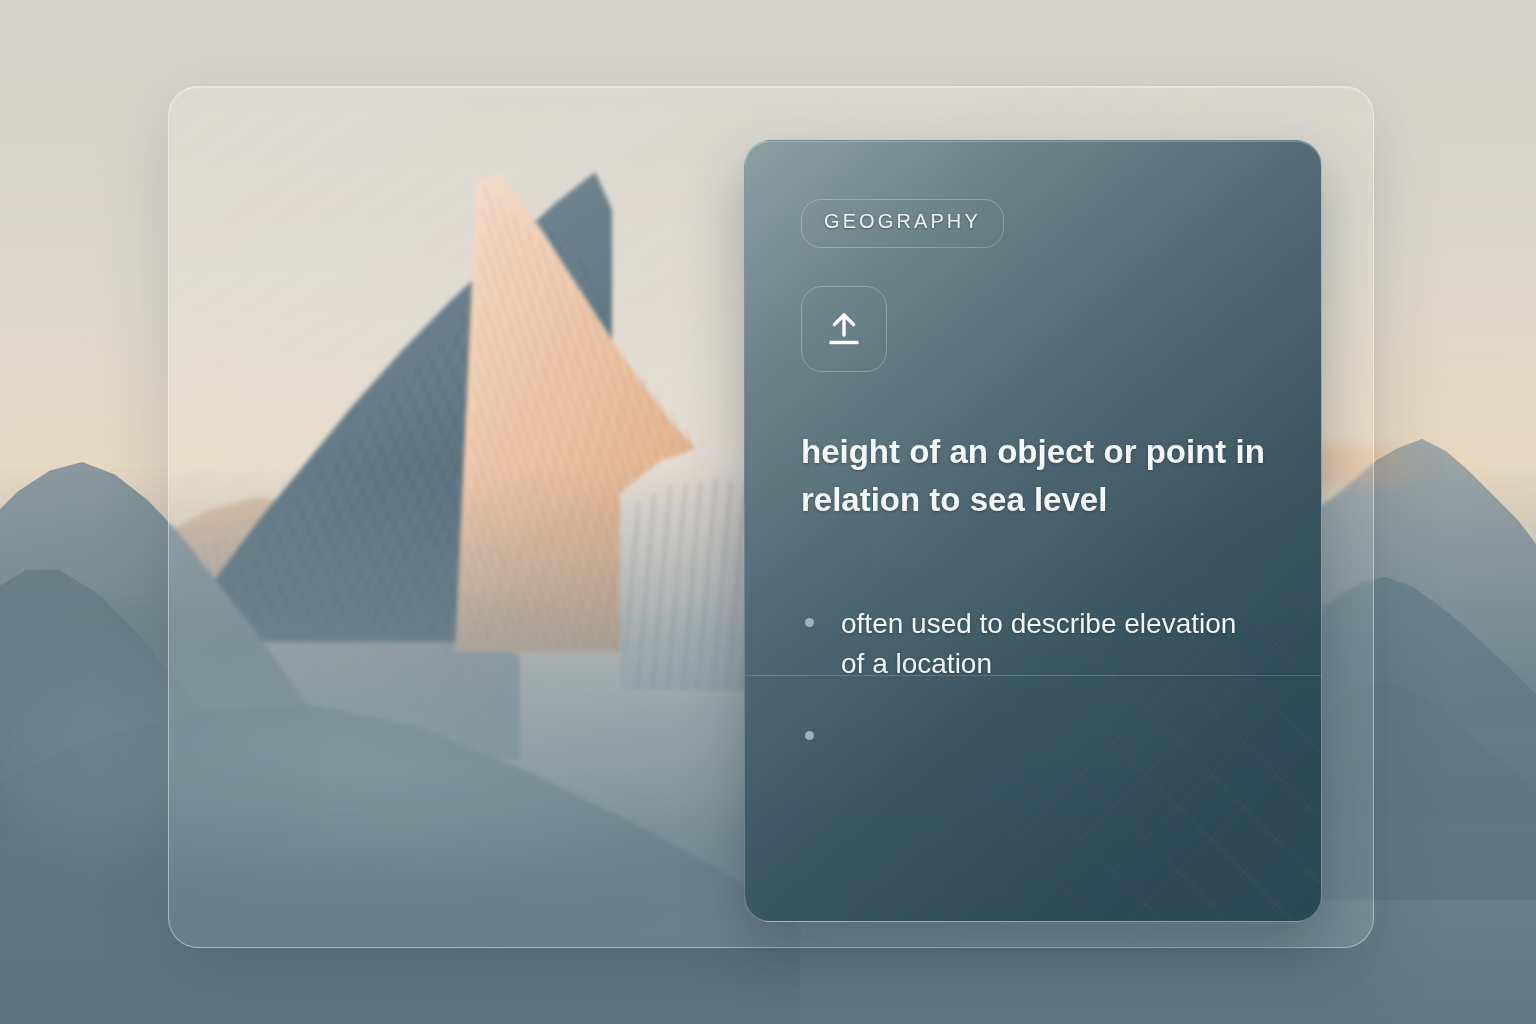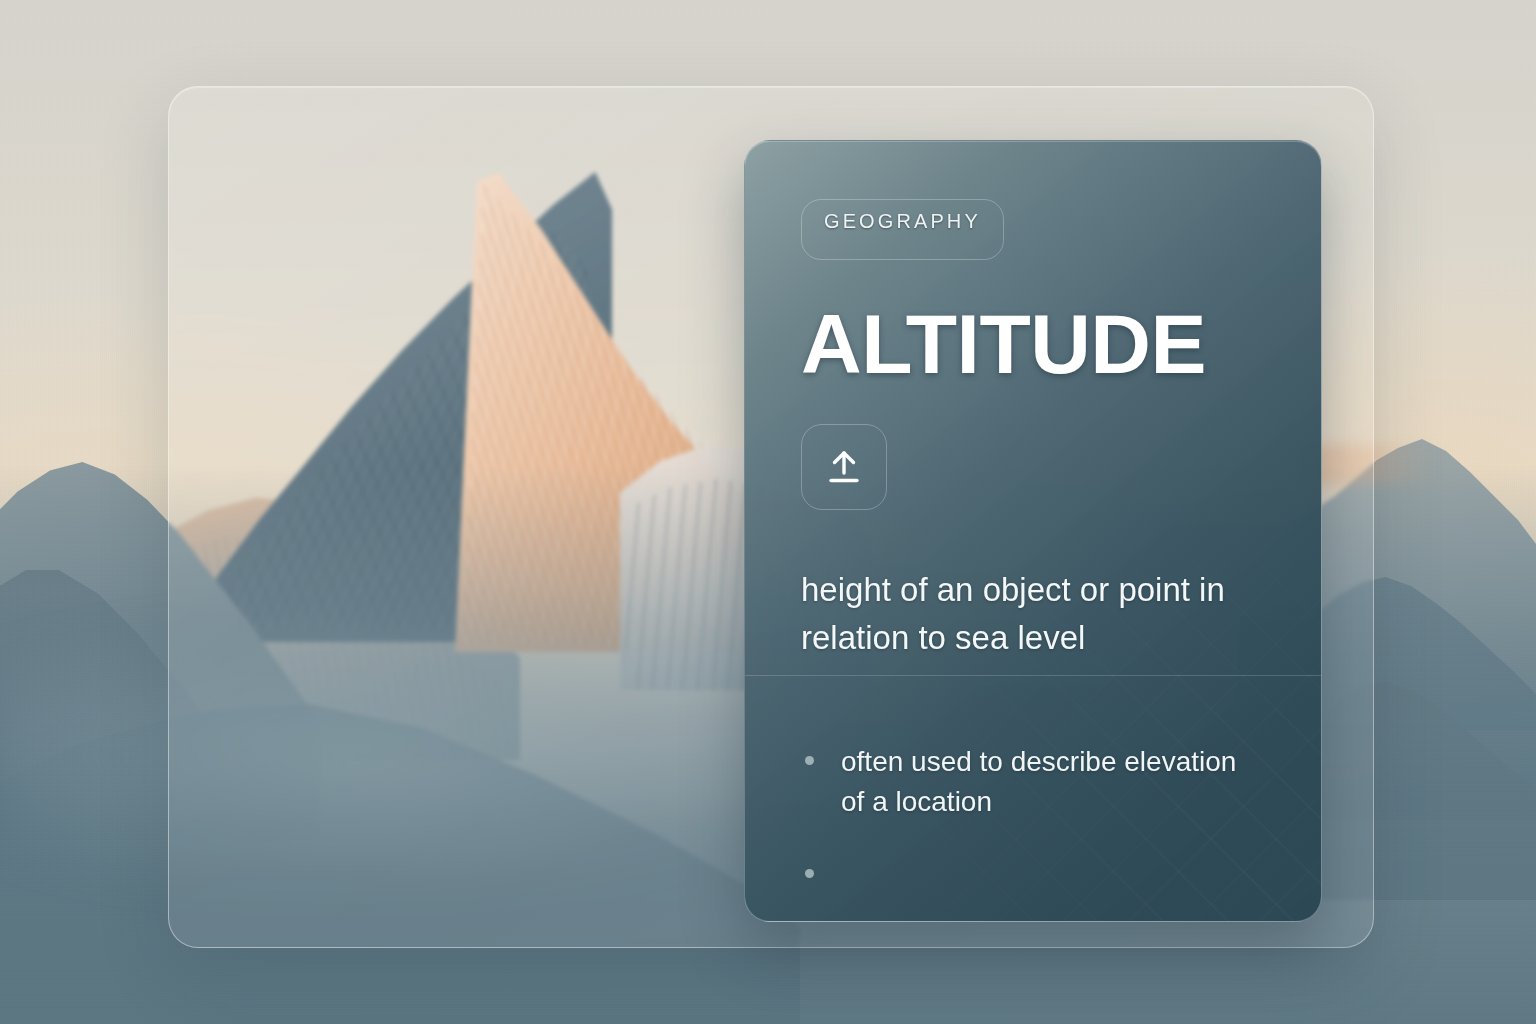--- a/index.html
+++ b/index.html
@@ -177,21 +177,21 @@
       repeating-linear-gradient(45deg, rgba(255,255,255,.055) 0px, rgba(255,255,255,.055) 2px, rgba(0,0,0,0) 2px, rgba(0,0,0,0) 46px),
       repeating-linear-gradient(-45deg, rgba(255,255,255,.045) 0px, rgba(255,255,255,.045) 2px, rgba(0,0,0,0) 2px, rgba(0,0,0,0) 46px);
     -webkit-mask-image:radial-gradient(ellipse at 75% 80%, rgba(0,0,0,1) 0%, rgba(0,0,0,.4) 55%, rgba(0,0,0,0) 85%);
             mask-image:radial-gradient(ellipse at 75% 80%, rgba(0,0,0,1) 0%, rgba(0,0,0,.4) 55%, rgba(0,0,0,0) 85%);
   }
 
   .card-inner{position:relative;padding:58px 56px 0 56px;}
 
   .badge{
     display:inline-block;
-    padding:11px 22px 28px 22px;
+    padding:11px 22px 16px 22px;
     border:1px solid rgba(255,255,255,.26);
     border-radius:20px;
     color:#f0f3f3;
     font-size:20px;letter-spacing:3.1px;font-weight:400;
     text-shadow:0 1px 2px rgba(20,36,46,.5);
     line-height:1;
   }
 
   .title{
     margin:42px 0 0 0;
@@ -210,21 +210,21 @@
     border-radius:21px;
     display:flex;align-items:center;justify-content:center;
   }
   .icon-box svg{display:block;}
 
   .definition{
     margin:56px 0 0 0;
     color:#f4f7f7;
     font-size:33px;
     line-height:1.45;
-    font-weight:400;
+    font-weight:700;
     max-width:470px;
     text-shadow:0 1px 3px rgba(20,38,48,.45);
   }
 
   .divider{
     position:absolute;left:0;right:0;top:534px;height:1px;
     background:rgba(255,255,255,.17);
   }
 
   .facts{
@@ -284,21 +284,20 @@
 
   <div class="glass"></div>
 
   <div class="card">
     <div class="card-hatch"></div>
 
     <div class="card-inner">
 
       <div class="badge">GEOGRAPHY</div>
 
-      <h1 class="title">ALTITUDE</h1>
 
       <div class="icon-box">
         <svg width="44" height="44" viewBox="0 0 44 44" aria-hidden="true">
           <g fill="none" stroke="#ffffff" stroke-width="3.4" stroke-linecap="round" stroke-linejoin="round">
             <path d="M22 28 L22 8"></path>
             <path d="M12.5 17.5 L22 8 L31.5 17.5"></path>
             <path d="M9 35.5 L35 35.5"></path>
           </g>
         </svg>
       </div>

